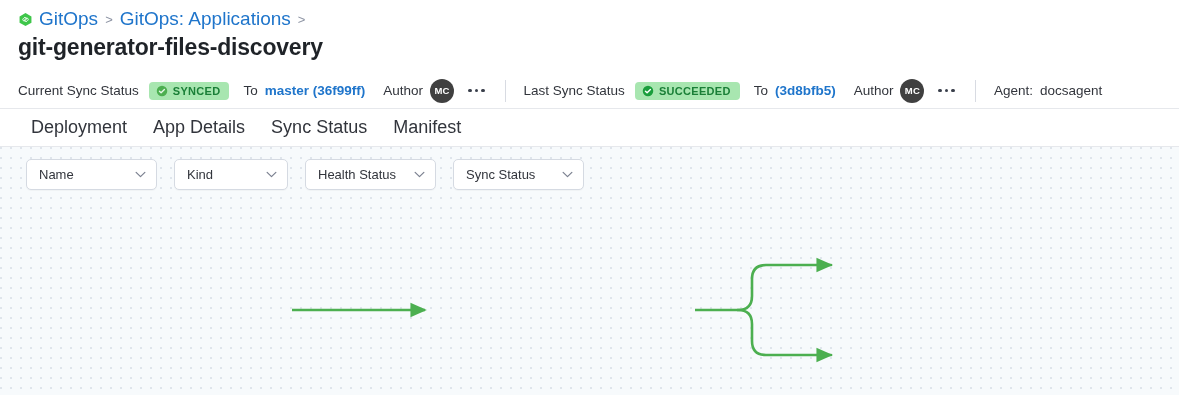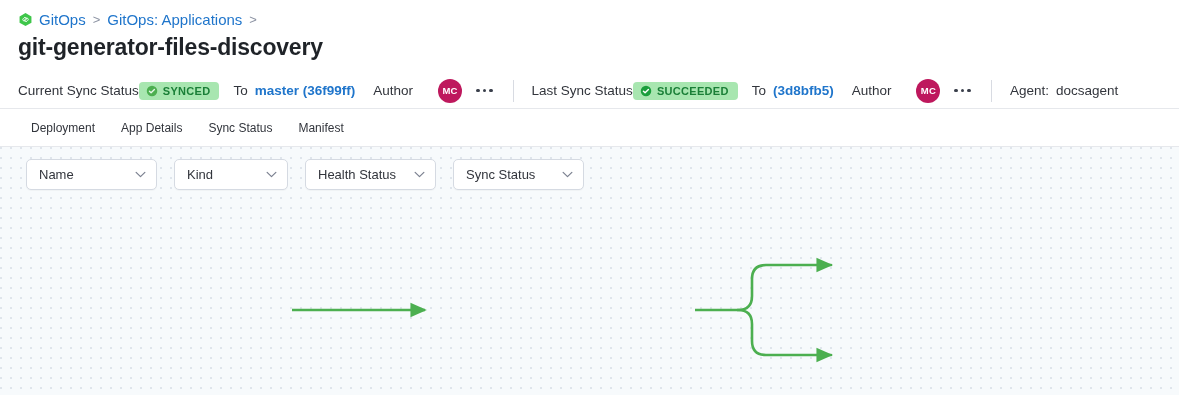--- a/index.html
+++ b/index.html
@@ -12,21 +12,21 @@
   }
   .app { position: relative; width: 1179px; height: 415px; background:#fff; }
 
   
   .breadcrumb {
     display: flex; align-items: center; gap: 6px;
     padding: 10px 0 0 18px; height: 28px;
     font-size: 13.5px;
   }
   .gitops-icon { width:15px; height:15px; flex:0 0 15px; display:block; }
-  .crumb-link { color:#1f75cb; text-decoration:none; font-size:15px; white-space:nowrap; }
+  .crumb-link { color:#1f75cb; text-decoration:none; font-size:19px; white-space:nowrap; }
   .crumb-sep { color:#8c93a3; font-size:13px; padding:0 1px; }
 
   
   .page-title {
     padding: 6px 4px 0 18px;
     font-size: 23px; font-weight: 700; color: #1f2328; letter-spacing: -0.2px;
   }
 
   
   .statusbar {
@@ -34,51 +34,52 @@
     margin-top: 12px; padding: 0 18px; height: 36px;
     border-bottom: 1px solid #e6e8ec;
     font-size: 13.5px; color: #32353c;
     white-space: nowrap;
   }
   .st-label { color:#32353c; font-size:13.5px; }
   .badge {
     display:inline-flex; align-items:center; gap:5px;
     padding: 3px 9px 3px 7px; border-radius: 4px;
     font-size: 11px; font-weight: 700; letter-spacing: .3px;
+    margin-left: 10px;
   }
   .badge.synced { background:#a8e6b0; color:#1a7f37; }
   .badge.succeeded { background:#a8e6b0; color:#1a7f37; }
   .badge svg { display:block; }
   .to-word { margin-left: 14px; color:#32353c; }
   .rev-link { margin-left: 7px; color:#1f75cb; font-weight:700; text-decoration:none; font-size:13.5px; }
   .author-word { margin-left: 18px; color:#32353c; }
   .avatar {
     width:24px; height:24px; border-radius:50%;
-    background:#be185d; color:#fff;
+    background:#404040; color:#fff;
     display:inline-flex; align-items:center; justify-content:center;
     font-size:9.5px; font-weight:700; letter-spacing:.2px;
-    margin-left: 25px;
+    margin-left: 7px;
   }
   .kebab-h {
     margin-left: 12px; display:inline-flex; align-items:center; gap:3px;
     cursor:pointer; padding: 4px 2px;
   }
   .kebab-h i { width:3.5px; height:3.5px; border-radius:50%; background:#3a3f4b; display:block; }
   .vdiv { width:1px; height:22px; background:#d8dbe2; margin: 0 18px; }
   .agent-label { color:#32353c; }
   .agent-value { color:#32353c; margin-left: 7px; }
 
   
   .tabs {
     display:flex; align-items:stretch; height:38px;
     padding: 0 18px; border-bottom: 1px solid #e6e8ec;
   }
   .tab {
     display:flex; align-items:center; padding: 0 13px;
-    font-size:12px; color:#32353c; cursor:pointer;
+    font-size:18px; color:#32353c; cursor:pointer;
     position: relative; white-space:nowrap;
   }
   .tab.active { font-weight:700; color:#1f2328; }
   .tab.active::after {
     content:""; position:absolute; left:0; right:0; bottom:-1px;
     height:3px; background:#1f75cb; border-radius:2px 2px 0 0;
   }
   .tab.disabled { color:#a4a9b4; cursor:default; }
 
   

